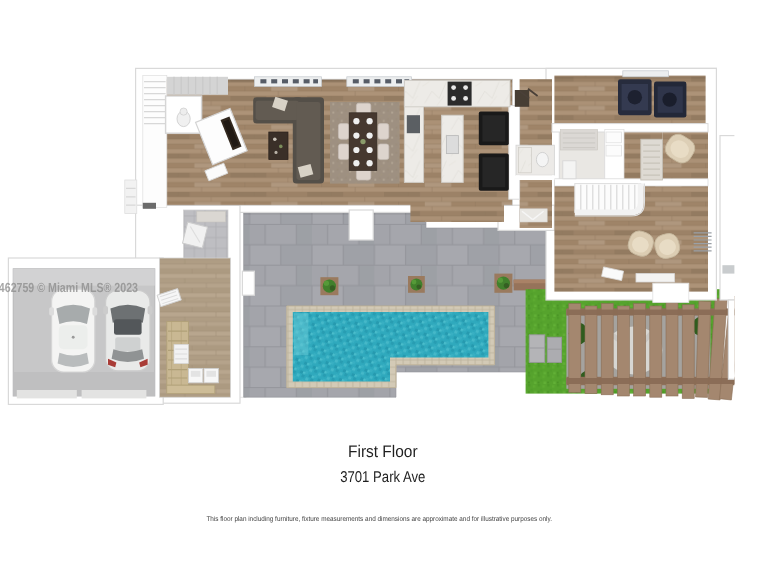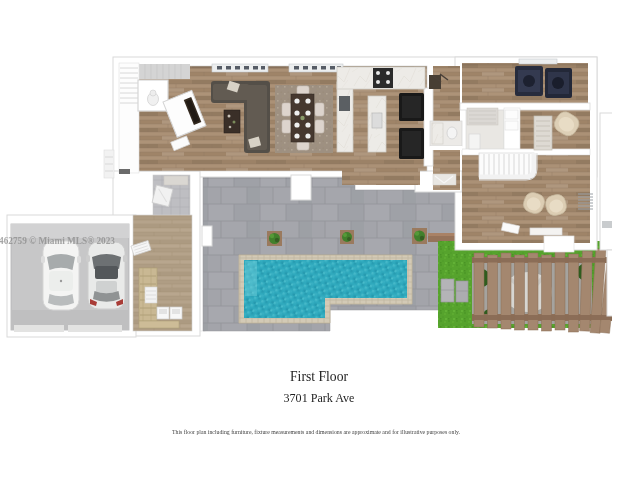--- a/index.html
+++ b/index.html
@@ -1,17 +1,17 @@
 <!DOCTYPE html>
 <html><head>
 <meta charset="utf-8">
 <style>
   html,body{margin:0;padding:0;background:#fff;}
   .page{position:relative;width:612px;height:480px;overflow:hidden;
-        font-family:Liberation Serif, serif;}
+        font-family:Liberation Sans, sans-serif;}
   svg{position:absolute;left:0;top:0;}
 </style>
 </head>
 <body>
 <div class="page">
 <svg width="640" height="480" viewBox="0 0 640 480">
 <defs>
   <pattern id="wood" width="64" height="16" patternUnits="userSpaceOnUse">
     <rect width="64" height="16" fill="#a48a6f"></rect>
     <rect y="0" width="64" height="4" fill="#9c8267"></rect>

